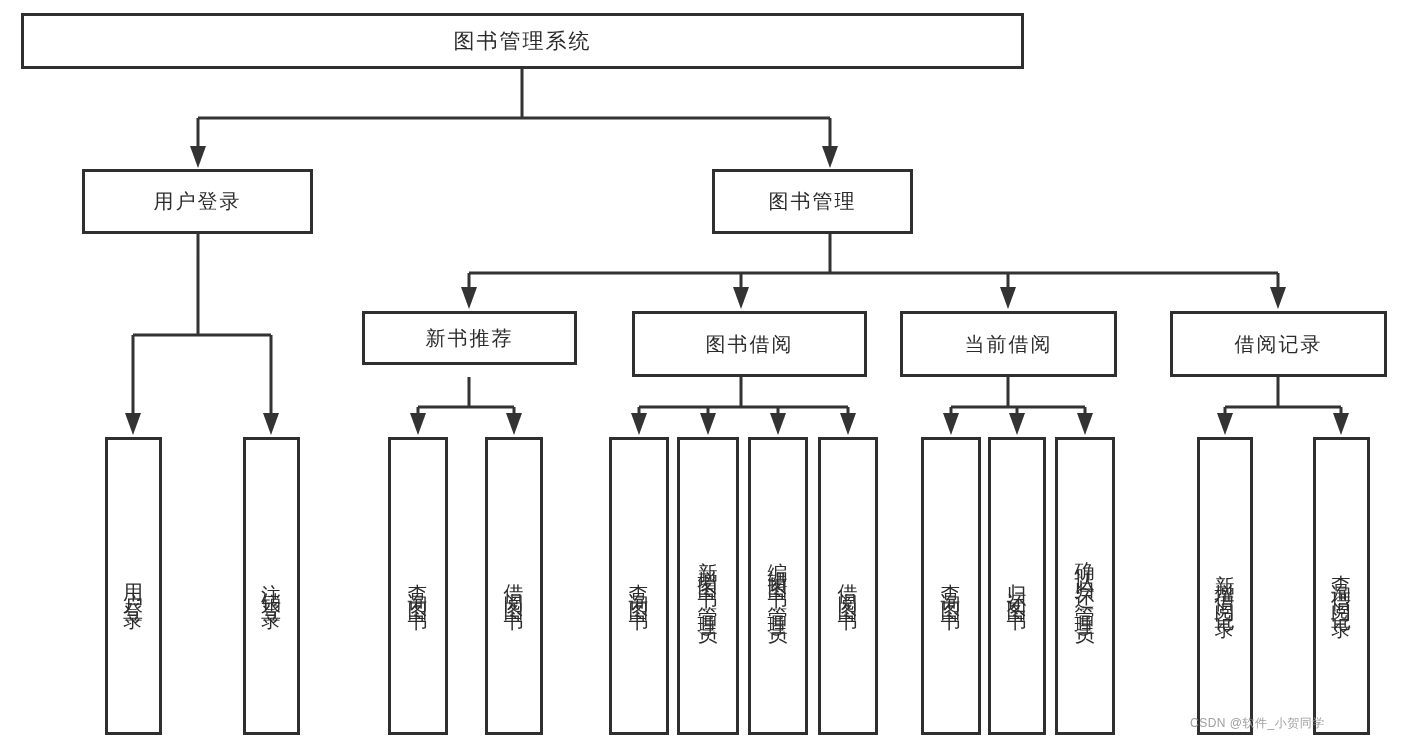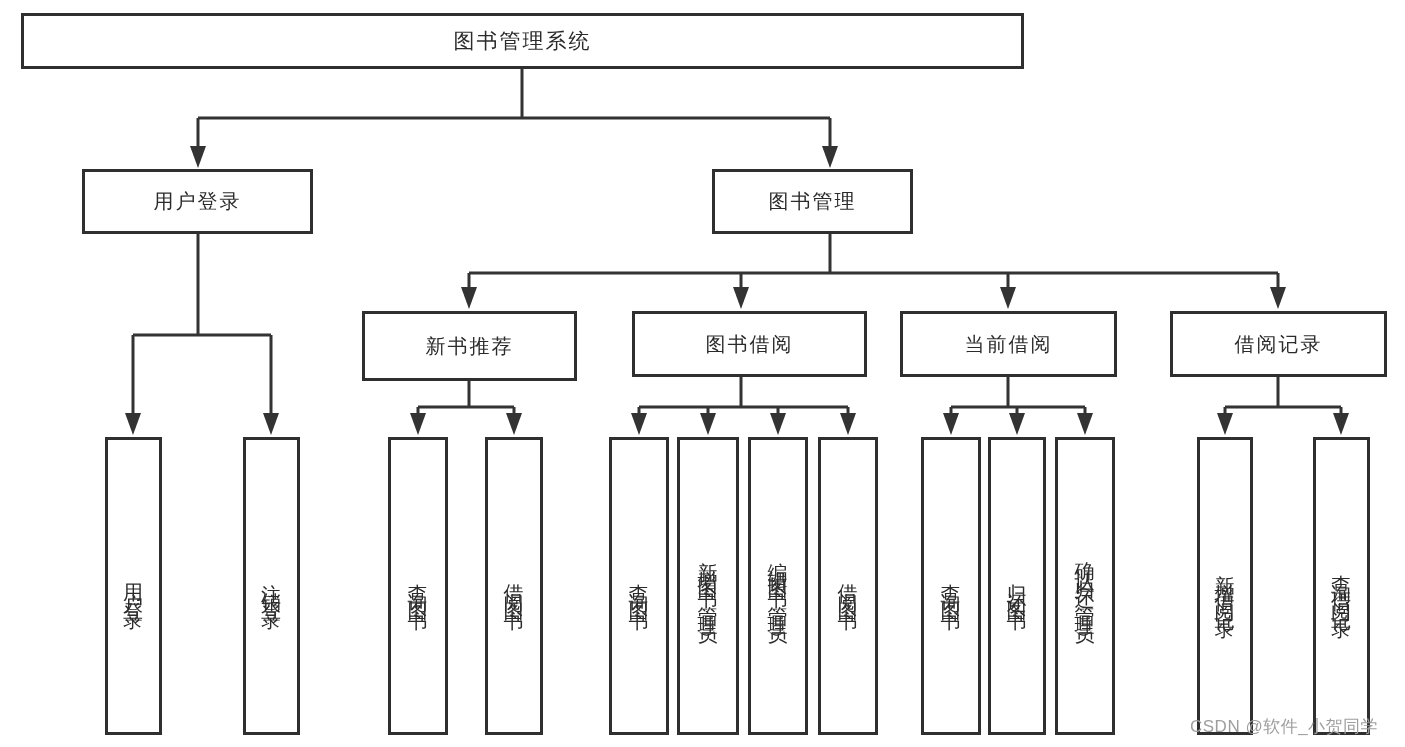--- a/index.html
+++ b/index.html
@@ -55,21 +55,21 @@
     font-size: 20px;
     line-height: 1;
     letter-spacing: 0.45em;
     white-space: nowrap;
   }
   .watermark {
     position: absolute;
     left: 1190px;
     top: 715px;
     width: 210px;
-    font-size: 17px;
+    font-size: 12px;
     color: #9e9e9e;
     white-space: nowrap;
     z-index: 5;
     letter-spacing: 0.5px;
   }
 </style>
 </head>
 <body>
 
 <div class="canvas">
@@ -111,21 +111,21 @@
     <span>图书管理系统</span>
   </div>
 
   <div class="box h" style="left:82px;top:169px;width:231px;height:65px">
     <span>用户登录</span>
   </div>
   <div class="box h" style="left:712px;top:169px;width:201px;height:65px">
     <span>图书管理</span>
   </div>
 
-  <div class="box h" style="left:362px;top:311px;width:215px;height:70px">
+  <div class="box h" style="left:362px;top:311px;width:215px;height:54px">
     <span>新书推荐</span>
   </div>
   <div class="box h" style="left:632px;top:311px;width:235px;height:66px">
     <span>图书借阅</span>
   </div>
   <div class="box h" style="left:900px;top:311px;width:217px;height:66px">
     <span>当前借阅</span>
   </div>
   <div class="box h" style="left:1170px;top:311px;width:217px;height:66px">
     <span>借阅记录</span>

